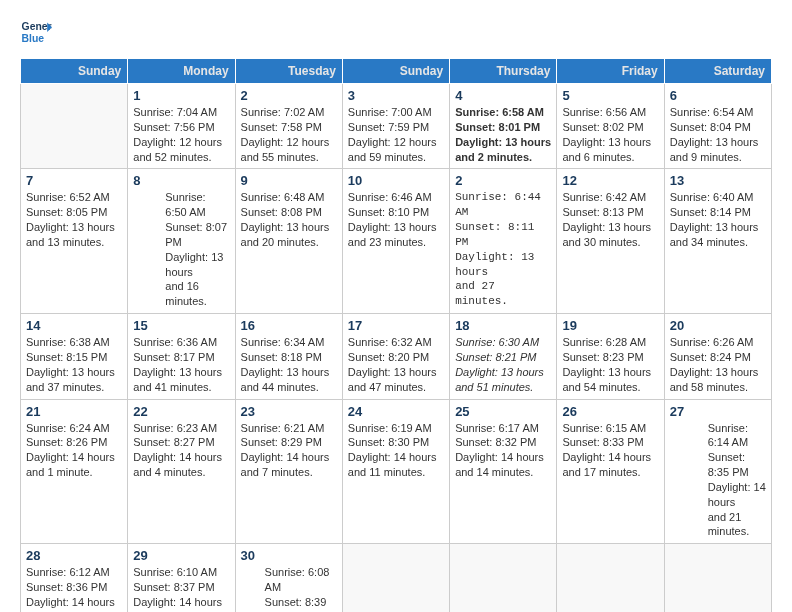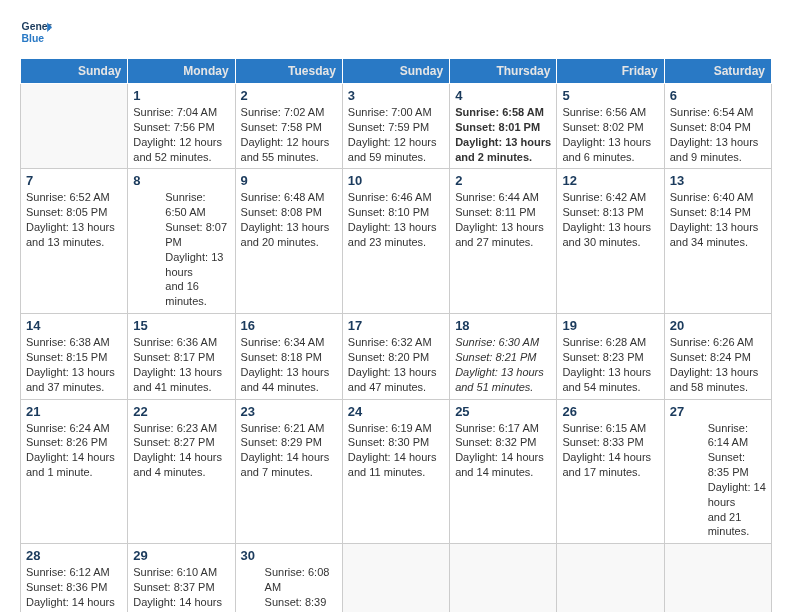--- a/index.html
+++ b/index.html
@@ -185,21 +185,21 @@
           </td>
           <td>
             <span class="day-number">10</span>
             <div class="day-info" style="white-space: pre-line;">Sunrise: 6:46 AM
 Sunset: 8:10 PM
 Daylight: 13 hours
 and 23 minutes.</div>
           </td>
           <td>
             <span class="day-number">2</span>
-            <div class="day-info" style="white-space: pre-line;">Sunrise: 6:44 AM
+            <div class="day-info" style="white-space: pre-line; font-family: Liberation Mono, monospace;">Sunrise: 6:44 AM
 Sunset: 8:11 PM
 Daylight: 13 hours
 and 27 minutes.</div>
           </td>
           <td>
             <span class="day-number">12</span>
             <div class="day-info" style="white-space: pre-line;">Sunrise: 6:42 AM
 Sunset: 8:13 PM
 Daylight: 13 hours
 and 30 minutes.</div>

